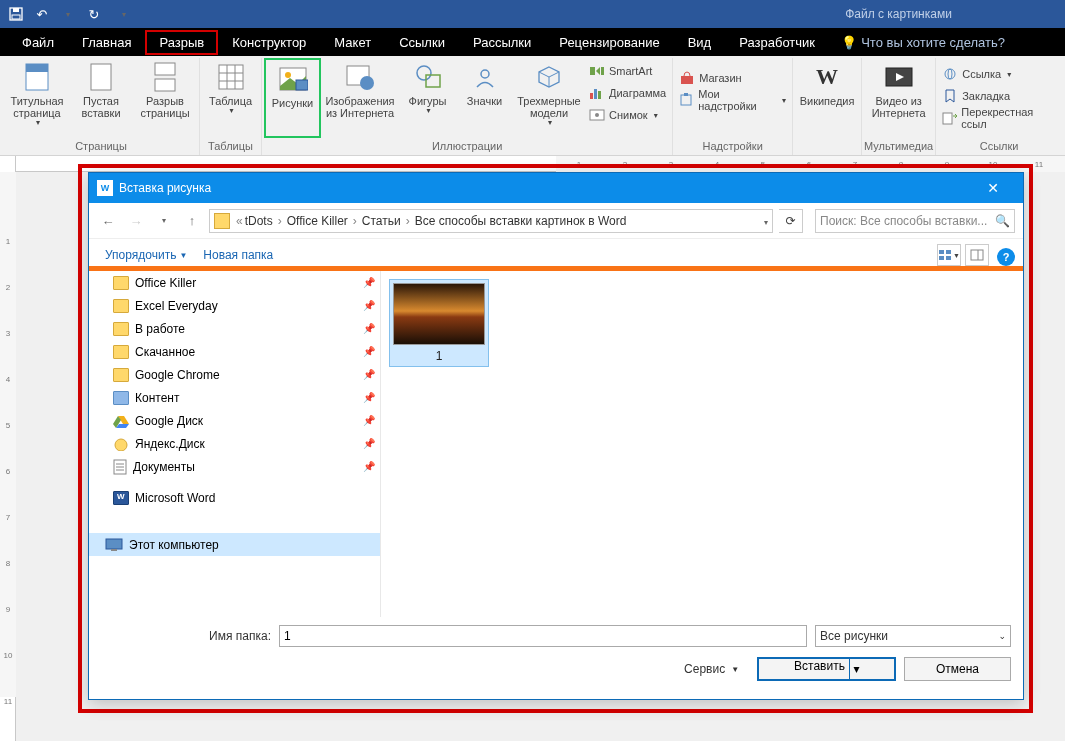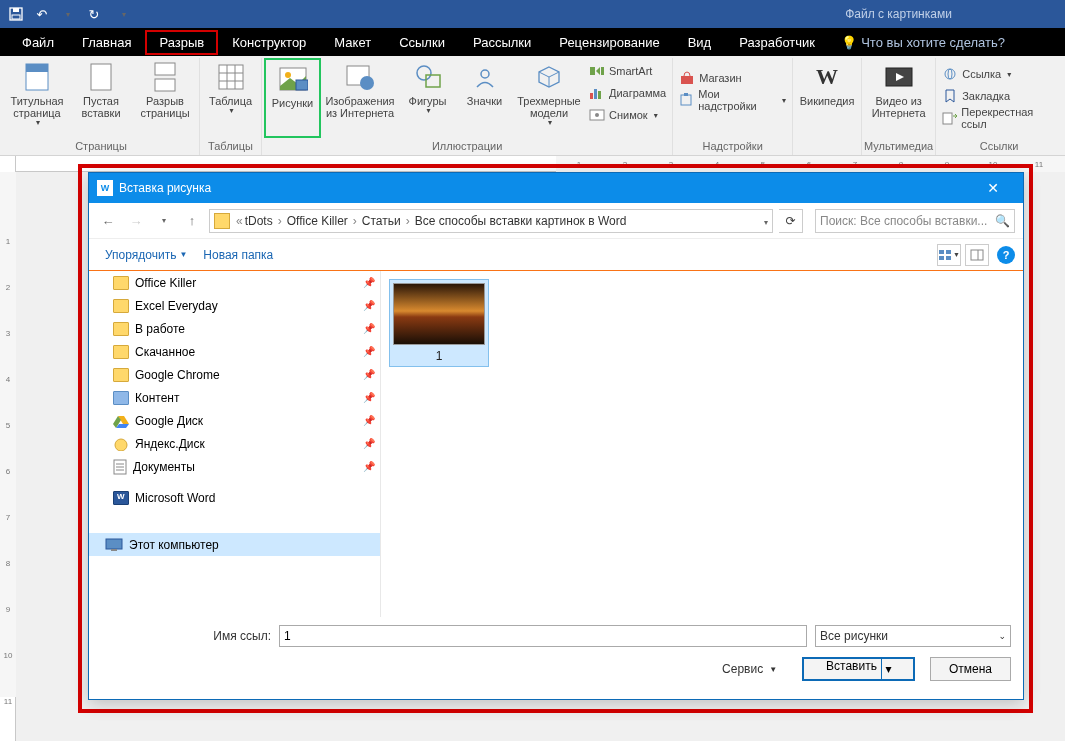--- a/index.html
+++ b/index.html
@@ -49,21 +49,21 @@
   .dlg-title .close { margin-left: auto; width: 44px; text-align: center; font-size: 14px; }
 
   .dlg-nav { height: 36px; display: flex; align-items: center; padding: 0 8px; gap: 6px; border-bottom: 1px solid #eee; }
   .dlg-nav .navbtn { width: 22px; height: 22px; display: flex; align-items: center; justify-content: center; color: #666; font-size: 13px; }
   .dlg-nav .crumbs { flex: 1; height: 24px; border: 1px solid #ccc; display: flex; align-items: center; padding: 0 4px; gap: 2px; font-size: 12px; color: #333; }
   .dlg-nav .crumbs .sep::after { content: '›'; color: #888; margin: 0 3px; }
   .dlg-nav .crumbs .folder-ico { width:16px;height:16px; background:#ffd86b; border:1px solid #d6a93b; margin-right:4px;}
   .dlg-nav .refresh { width: 24px; height: 24px; border: 1px solid #ccc; border-left: none; display: flex; align-items: center; justify-content: center; color: #444; }
   .dlg-nav .search { width: 200px; height: 24px; border: 1px solid #ccc; margin-left: 6px; display: flex; align-items: center; padding: 0 4px; color: #888; font-size: 12px; justify-content:space-between;}
 
-  .dlg-toolbar { height: 32px; display: flex; align-items: center; padding: 0 8px; font-size: 12px; color: #1a66b3; border-bottom: 1px solid #f97316; }
+  .dlg-toolbar { height: 32px; display: flex; align-items: flex-end; padding: 0 8px; font-size: 12px; color: #1a66b3; border-bottom: 5px solid #f97316; }
   .dlg-toolbar .tbtn { padding: 4px 8px; display: flex; align-items: center; gap: 3px; }
   .dlg-toolbar .spacer { flex: 1; }
   .dlg-toolbar .viewbtn { width: 24px; height: 22px; border: 1px solid #ccc; display: flex; align-items: center; justify-content: center; color: #444; margin-left:4px;}
   .dlg-toolbar .help { width:18px; height:18px; border-radius:50%; background:#0c8ce9; color:#fff; font-size:11px; font-weight:bold; display:flex; align-items:center; justify-content:center; margin-left:8px;}
 
   .dlg-body { display: flex; height: 346px; }
   .tree { width: 292px; border-right: 1px solid #e8e8e8; overflow-y: scroll; font-size: 12px; position:relative;}
   .tree::-webkit-scrollbar{ width:16px; }
   .tree::-webkit-scrollbar-track{ background:#f0f0f0; }
   .tree::-webkit-scrollbar-thumb{ background:#c8c8c8; }
@@ -80,21 +80,21 @@
   .thumb .img { width: 92px; height: 62px; background: linear-gradient(to bottom, #2a1608 0%, #d98a2f 45%, #8a3a12 55%, #1a0f06 100%); border:1px solid #999;}
   .thumb .cap { font-size: 12px; color: #222; }
 
   .dlg-bottom { padding: 8px 12px; }
   .row { display: flex; align-items: center; gap: 8px; margin-bottom: 10px; }
   .row .lbl { width: 170px; text-align: right; font-size: 12px; color: #333; }
   .row input.fname { flex: 1; height: 22px; border: 1px solid #aaa; padding: 0 4px; font-size: 12px;}
   .row .filter { width: 196px; height: 22px; border: 1px solid #aaa; padding: 0 4px; font-size: 12px; display: flex; align-items: center; justify-content: space-between; color: #333;}
   .row.btns { justify-content: flex-end; }
   .row.btns .svc { font-size: 12px; color: #333; margin-right: 10px; display:flex; align-items:center; gap:6px;}
-  .row.btns button { height: 24px; padding: 0 18px; font-size: 12px; border: 1px solid #aaa; background: #f4f4f4; cursor: pointer; margin-left: 7px;}
+  .row.btns button { height: 24px; padding: 0 31px; font-size: 12px; border: 1px solid #aaa; background: #f4f4f4; cursor: pointer;}
   .row.btns .insert { border: 2px solid #0c6ab6; display: flex;}
   .row.btns .insert .ddpart { border-left:1px solid #0c6ab6; width:14px; display:flex; align-items:center; justify-content:center;}
   .arrow::after{ content:'▾'; font-size:8px; color:#666;}
   svg{ display:block;}
 </style>
 </head>
 <body>
 
 <div class="titlebar">
   <div class="qat">
@@ -507,21 +507,21 @@
       <div class="content">
         <div class="thumb">
           <div class="img"></div>
           <div class="cap">1</div>
         </div>
       </div>
     </div>
 
     <div class="dlg-bottom">
       <div class="row">
-        <div class="lbl">Имя ссыл:</div>
+        <div class="lbl">Имя папка:</div>
         <input class="fname" value="1" style="">
         <div class="filter">
             <span>Все рисунки</span>
             <span style="font-size:9px;">⌄</span>
           </div>
       </div>
       <div class="row btns">
         <div class="svc">
             <span>Сервис</span>
             <span style="font-size:8px;">▼</span>

